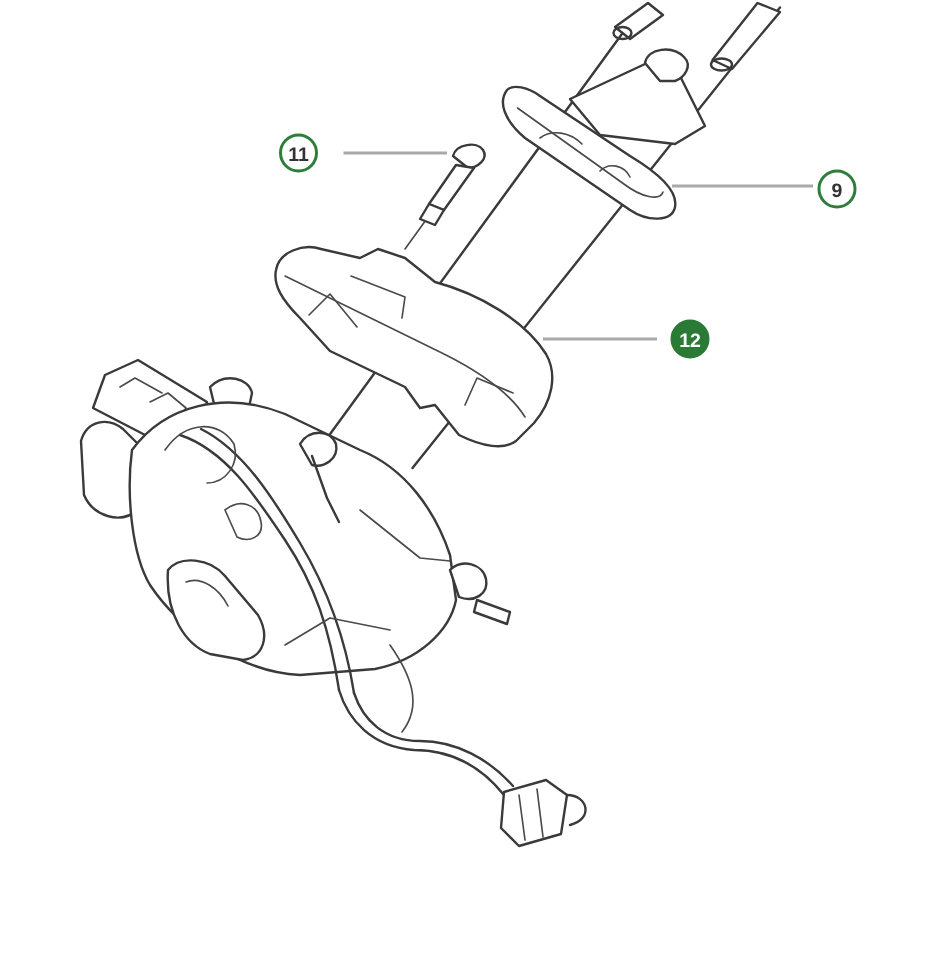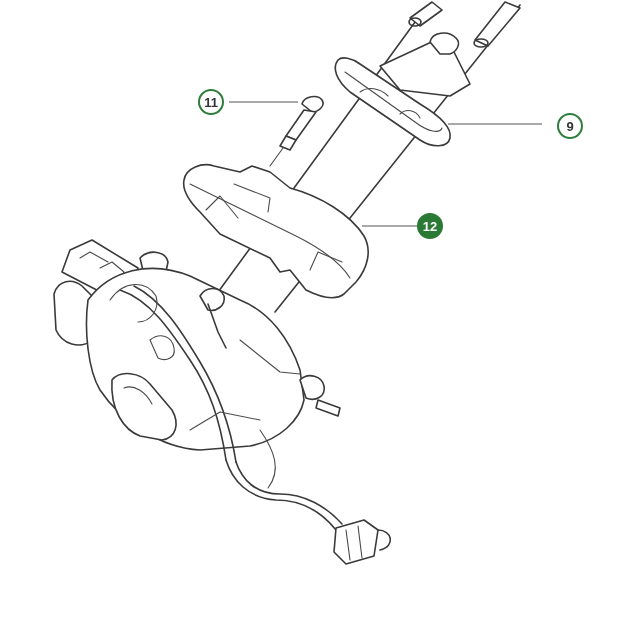--- a/index.html
+++ b/index.html
@@ -5,21 +5,21 @@
     html, body { margin: 0; padding: 0; background: #ffffff; }
     body { width: 619px; height: 640px; overflow: hidden; position: relative; font-family: "Liberation Sans", sans-serif; }
     #diagram { position: absolute; left: 0; top: 0; width: 619px; height: 640px; }
     .stroke { fill: none; stroke: #3a3a3a; stroke-width: 1.6; stroke-linecap: round; stroke-linejoin: round; }
     .stroke-thin { fill: none; stroke: #4a4a4a; stroke-width: 1.1; stroke-linecap: round; stroke-linejoin: round; }
     .fill-w { fill: #ffffff; stroke: #3a3a3a; stroke-width: 1.6; stroke-linejoin: round; }
     .leader { stroke: #a9a9a9; stroke-width: 2; fill: none; }
     .callout { position: absolute; width: 26px; height: 26px; border-radius: 50%; box-sizing: border-box;
                display: flex; align-items: center; justify-content: center; font-size: 13px; font-weight: bold;
                cursor: pointer; }
-    .callout.outline { border: 2px solid #2e7d3a; background: #ffffff; color: #333333; margin-left: 12px; }
+    .callout.outline { border: 2px solid #2e7d3a; background: #ffffff; color: #333333; }
     .callout.filled { background: #2a7a36; color: #ffffff; border: 2px solid #2a7a36; }
   </style>
 </head>
 <body>
 
 <svg id="diagram" viewBox="0 0 619 640" xmlns="http://www.w3.org/2000/svg">
 
   <g>
     <line class="stroke" x1="418" y1="18" x2="205" y2="310"></line>
     <line class="stroke" x1="520" y1="5" x2="275" y2="312"></line>
@@ -95,15 +95,15 @@
   <line class="leader" x1="448" y1="124" x2="542" y2="124"></line>
   <line class="leader" x1="362" y1="226" x2="438" y2="226"></line>
 </svg>
 
 <div class="callout outline" style="left:186px; top:89px;">
   <span>11</span>
 </div>
 <div class="callout outline" style="left:545px; top:113px;">
   <span>9</span>
 </div>
-<div class="callout filled" style="left:417px; top:213px;text-align:right;">
+<div class="callout filled" style="left:447px; top:213px;text-align:right;">
   <span>12</span>
 </div>
 
 </body></html>

